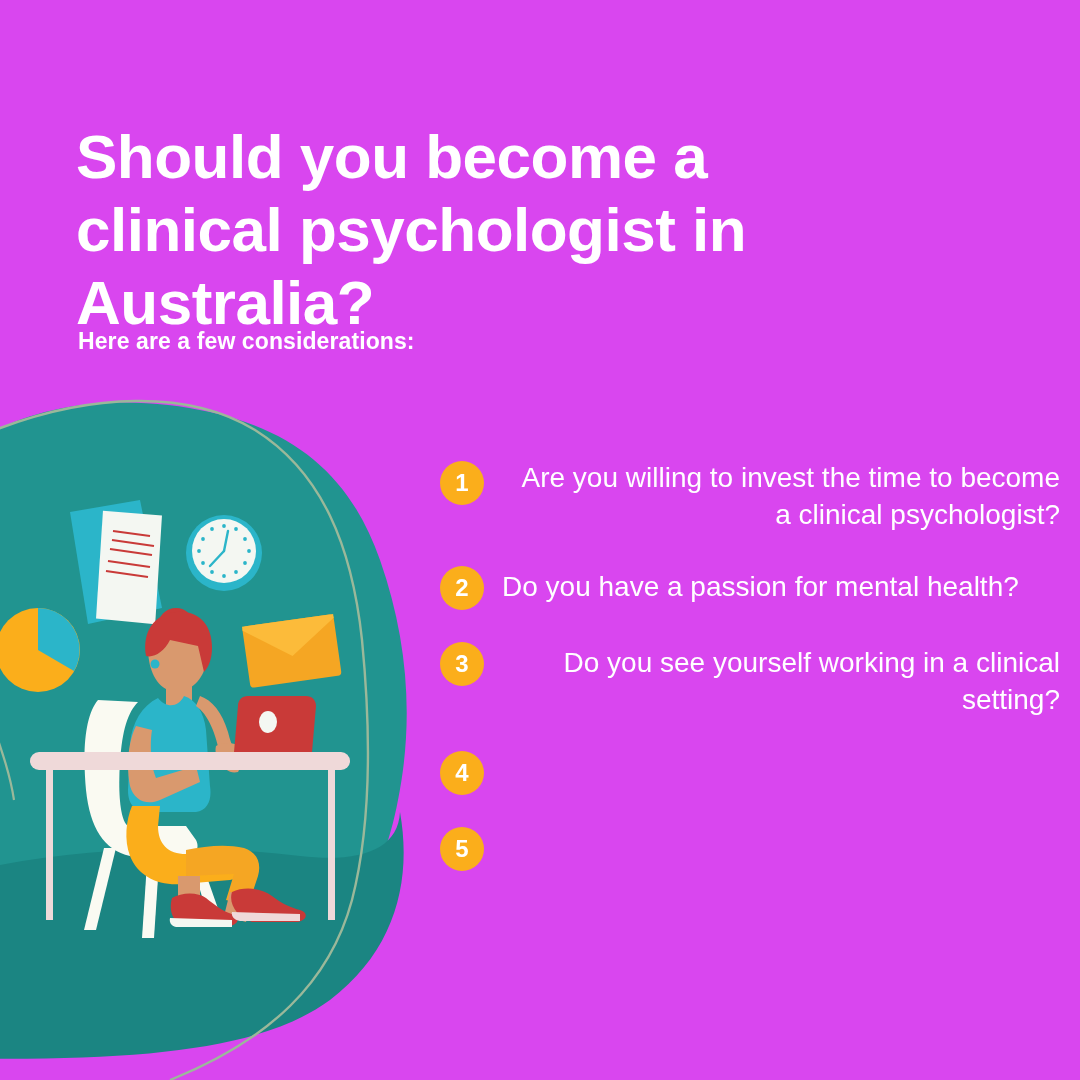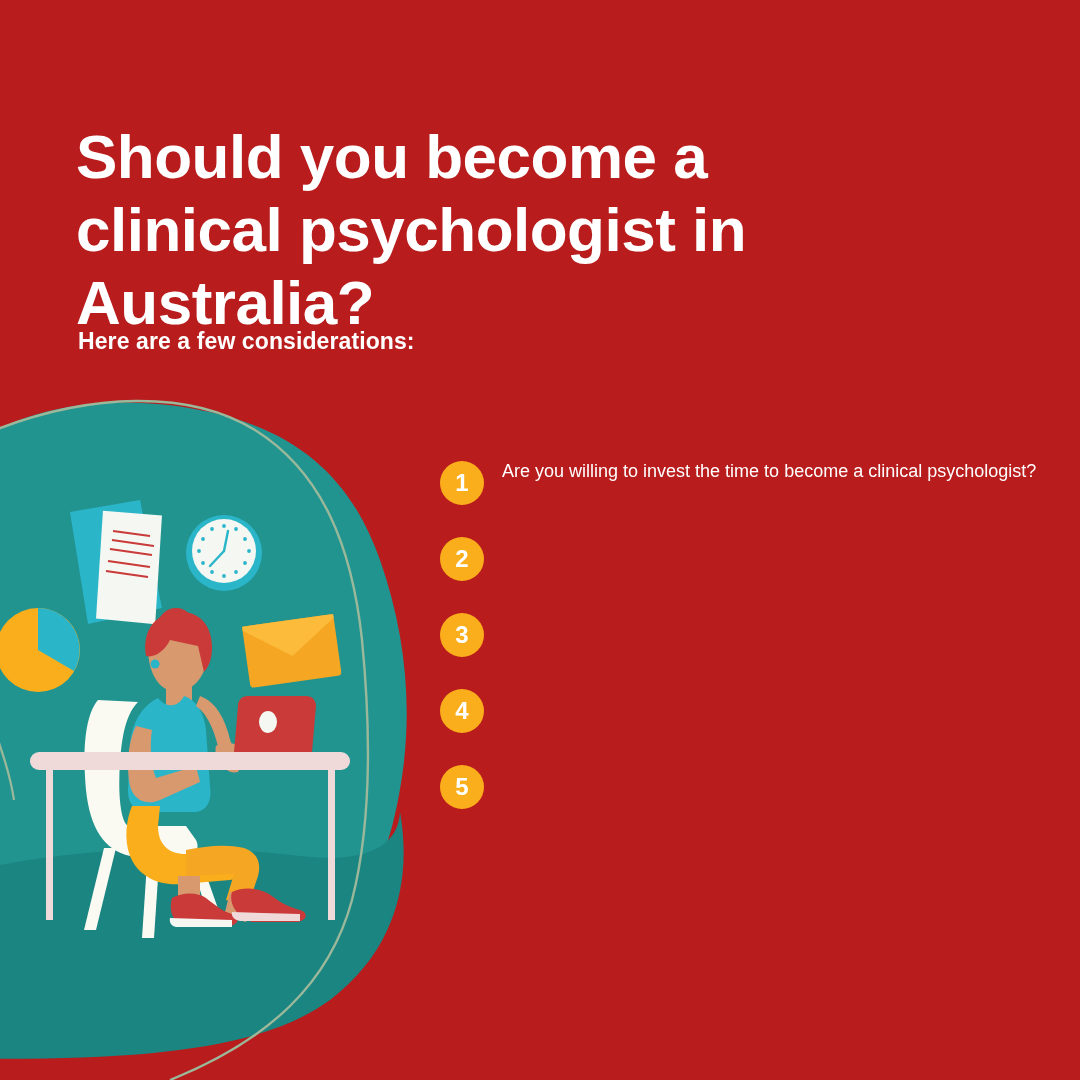--- a/index.html
+++ b/index.html
@@ -4,21 +4,21 @@
 <style>
   html, body {
     margin: 0;
     padding: 0;
     background: #ffffff;
   }
   #poster {
     position: relative;
     width: 1080px;
     height: 1080px;
-    background: #b91c1c;
+    background: #d946ef;
     overflow: hidden;
     font-family: "Liberation Sans", sans-serif;
   }
 
   
   #illustration {
     position: absolute;
     left: 0;
     top: 0;
     width: 1080px;
@@ -84,24 +84,25 @@
     font-weight: bold;
     display: flex;
     align-items: center;
     justify-content: center;
     margin-top: 2px;
   }
 
   .item-text {
     margin-left: 18px;
     color: #FFFFFF;
-    font-size: 18px;
+    font-size: 28px;
     line-height: 1.32;
     padding-top: 5px;
     max-width: 560px;
+    text-align: right;
   }
 
   .item-1 .item-text { padding-top: 1px; }
 </style>
 </head>
 <body>
 
 <div id="poster">
 
   <svg id="illustration" viewBox="0 0 1080 1080">
@@ -321,24 +322,26 @@
 
     <div class="list">
 
       <div class="list-item item-1">
         <div class="badge">1</div>
         <div class="item-text">Are you willing to invest the time to become a clinical psychologist?</div>
       </div>
 
       <div class="list-item">
         <div class="badge">2</div>
+        <div class="item-text">Do you have a passion for mental health?</div>
       </div>
 
       <div class="list-item">
         <div class="badge">3</div>
+        <div class="item-text">Do you see yourself working in a clinical setting?</div>
       </div>
 
       <div class="list-item">
         <div class="badge">4</div>
       </div>
 
       <div class="list-item">
         <div class="badge">5</div>
       </div>
 

